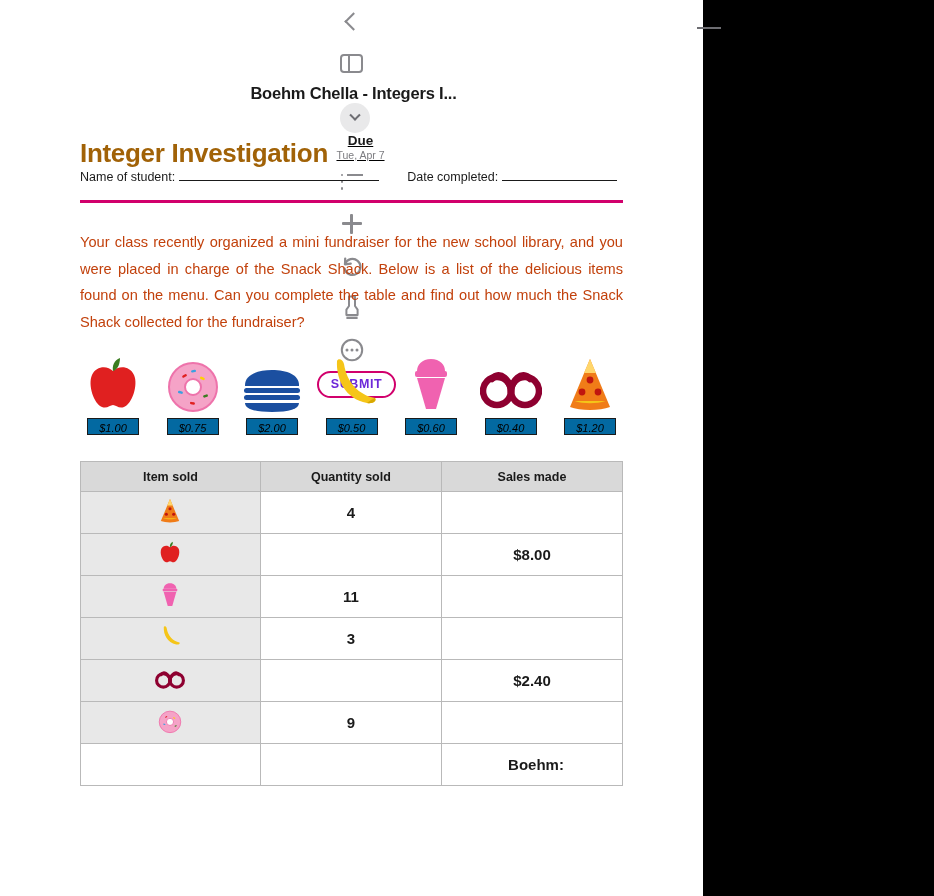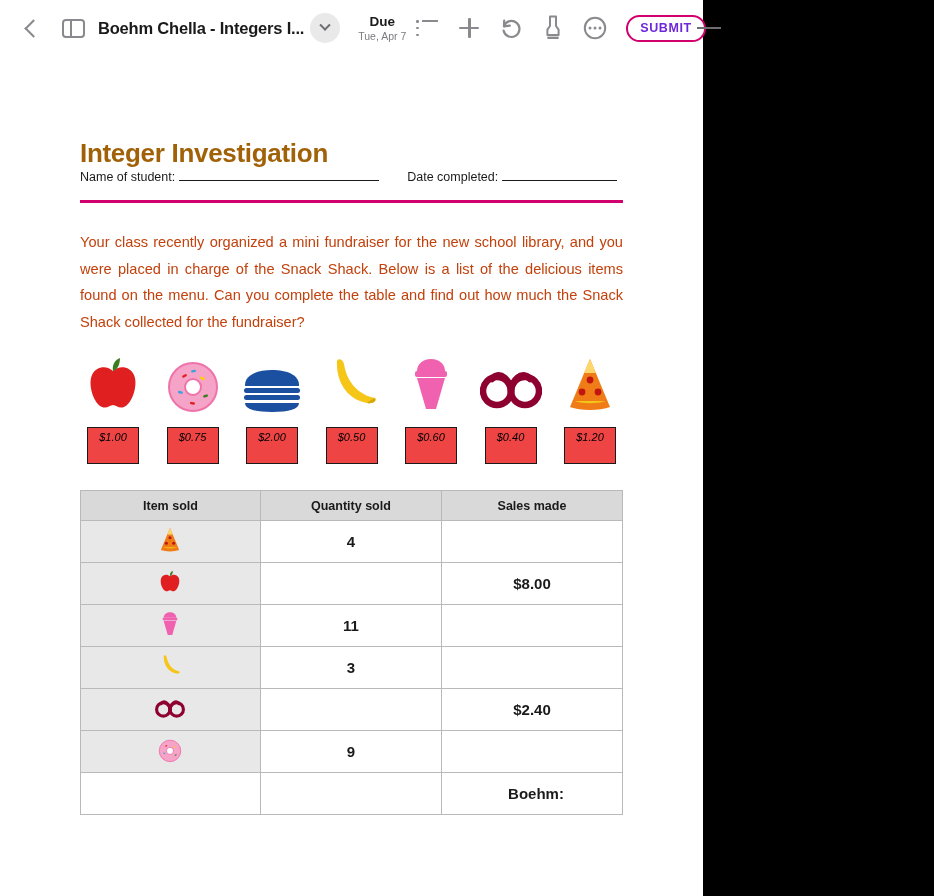--- a/index.html
+++ b/index.html
@@ -24,20 +24,21 @@
   }
   
   .toolbar {
     position: relative;
     height: 56px;
     background: #ffffff;
     display: flex;
     align-items: center;
     padding: 0 10px;
     gap: 0;
+    flex-direction: column;
   }
   .tb-btn {
     width: 42px; height: 42px;
     display: flex; align-items: center; justify-content: center;
     border: none; background: transparent;
     color: #8a8a8e;
     cursor: pointer;
     flex: none;
   }
   .back-chevron {
@@ -81,20 +82,21 @@
     width: 8px; height: 8px;
     border-right: 2px solid #6d6d72;
     border-bottom: 2px solid #6d6d72;
     transform: rotate(45deg) translate(-2px,-2px);
   }
   .due-block {
     margin-left: 18px;
     text-align: center;
     line-height: 1.15;
     flex: none;
+    text-decoration: underline;
   }
   .due-label {
     font-size: 13.5px;
     font-weight: bold;
     color: #1a1a1a;
   }
   .due-date {
     font-size: 10.5px;
     color: #7c7c80;
   }
@@ -192,28 +194,28 @@
     flex-direction: column;
     align-items: center;
   }
   .item-glyph {
     height: 56px;
     display: flex;
     align-items: flex-end;
     justify-content: center;
   }
   .price-tag {
-    margin-top: 14px;
+    margin-top: 5px;
     border: 1.3px solid #1a1a1a;
     font-size: 11px;
     font-style: italic;
-    padding: 3px 6px 20px;
+    padding: 3px 6px 0;
     min-width: 52px;
     text-align: center;
-    background: #ef4444;
+    background: #0369a1;
   }
   
   table.sales {
     margin-top: 26px;
     width: 100%;
     border-collapse: collapse;
     table-layout: fixed;
   }
   table.sales th {
     background: #d9d9d9;

